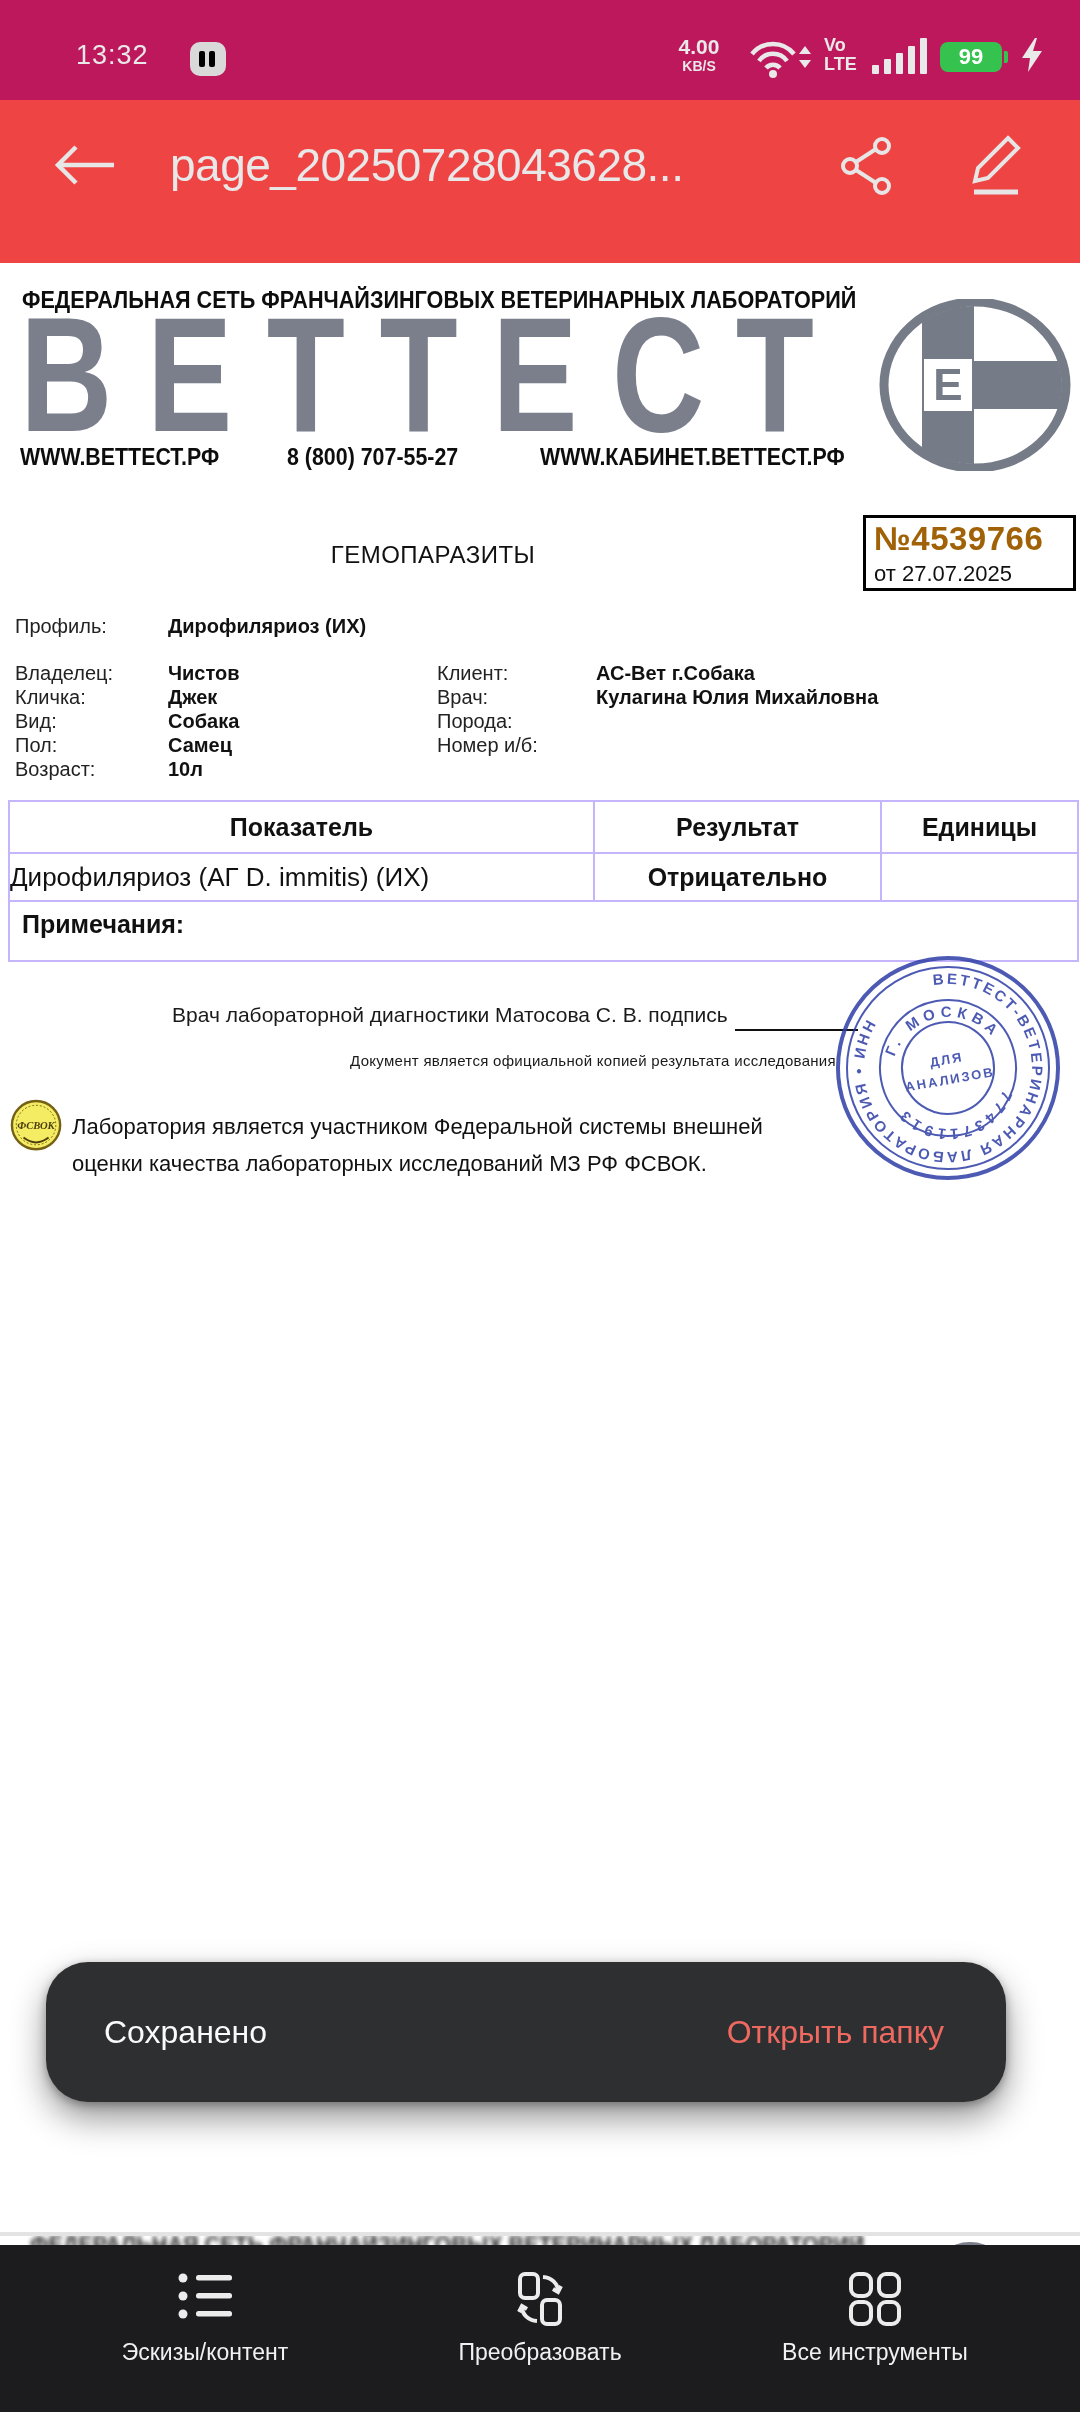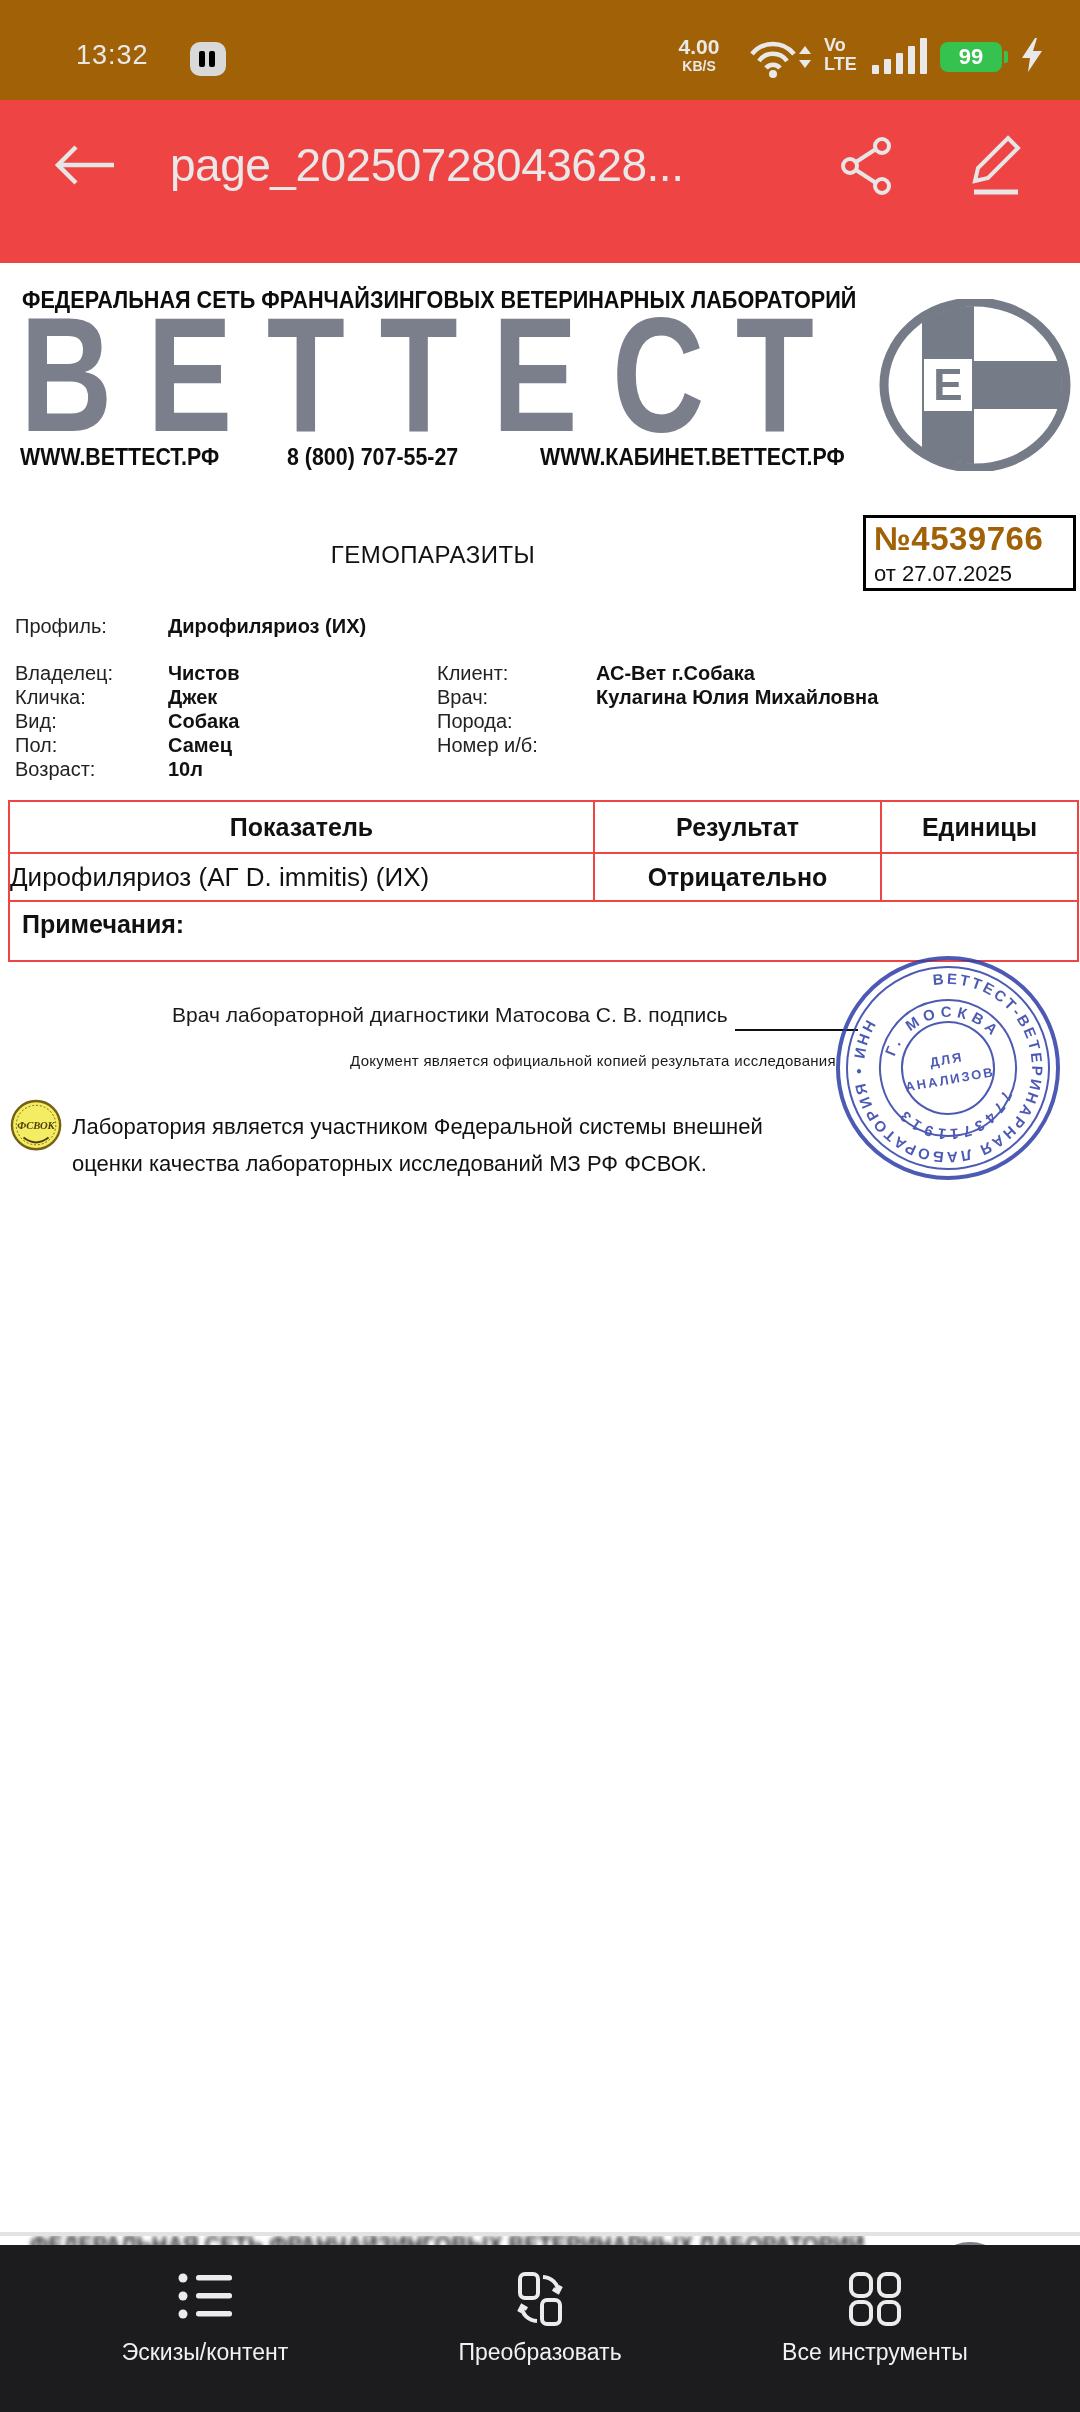--- a/index.html
+++ b/index.html
@@ -1,19 +1,19 @@
 <!DOCTYPE html>
 <html><head>
 <meta charset="utf-8">
 <style>
   html,body{margin:0;padding:0;background:#000;}
   .screen{position:relative;width:1080px;height:2412px;background:#000;overflow:hidden;
           font-family:"Liberation Sans",sans-serif;}
   
-  .status-bar{position:absolute;top:0;left:0;width:1080px;height:100px;background:#a16207;}
+  .status-bar{position:absolute;top:0;left:0;width:1080px;height:100px;background:#be185d;}
   .sb-time{position:absolute;left:76px;top:40px;font-size:27px;color:#e9e9e9;letter-spacing:1px;}
   .sb-appicon{position:absolute;left:188px;top:40px;}
   .sb-speed{position:absolute;left:660px;top:36px;width:78px;text-align:center;color:#e9e9e9;line-height:1;}
   .sb-speed .v{font-size:21px;font-weight:bold;}
   .sb-speed .u{font-size:14px;font-weight:bold;margin-top:2px;}
   .sb-wifi{position:absolute;left:748px;top:38px;}
   .sb-volte{position:absolute;left:824px;top:36px;color:#e9e9e9;line-height:1;text-align:left;}
   .sb-volte .v{font-size:18px;font-weight:bold;}
   .sb-volte .u{font-size:18px;font-weight:bold;margin-top:1px;}
   .sb-bars{position:absolute;left:872px;top:38px;width:64px;height:36px;}
@@ -41,21 +41,21 @@
   .report-title{position:absolute;left:0;top:278px;width:866px;text-align:center;font-size:24px;color:#111;
                 letter-spacing:0.5px;}
   .num-box{position:absolute;left:863px;top:252px;width:199px;height:70px;border:3px solid #000;background:#fff;
            padding-left:8px;box-sizing:content-box;}
   .num-box .no{font-size:33px;font-weight:bold;color:#a16207;margin-top:2px;letter-spacing:0.5px;}
   .num-box .dt{font-size:22px;color:#111;margin-top:3px;}
   .f-lab,.f-val{position:absolute;font-size:20px;white-space:nowrap;color:#222;}
   .f-val{font-weight:bold;color:#111;}
   
   .res-table{position:absolute;left:8px;top:537px;width:1063px;border-collapse:collapse;table-layout:fixed;}
-  .res-table td,.res-table th{border:2px solid #ef4444;background:#fff;font-size:25px;color:#111;padding:0;}
+  .res-table td,.res-table th{border:2px solid #c4b5fd;background:#fff;font-size:25px;color:#111;padding:0;}
   .res-table th{height:50px;font-weight:bold;text-align:center;}
   .res-table .c1{width:583px;} .res-table .c2{width:285px;} .res-table .c3{width:195px;}
   .res-table .cell-name{height:46px;text-align:left;padding-left:0;font-size:26px;}
   .res-table .cell-res{font-weight:bold;text-align:center;}
   .res-table .notes{height:50px;text-align:left;font-weight:bold;padding-left:12px;vertical-align:top;padding-top:8px;}
   .sig-line{position:absolute;left:172px;top:740px;font-size:21px;color:#1a1a1a;white-space:nowrap;}
   .sig-rule{position:absolute;left:735px;top:766px;width:123px;border-top:2px solid #111;}
   .copy-note{position:absolute;left:350px;top:789px;font-size:15px;letter-spacing:0.3px;color:#1a1a1a;white-space:nowrap;}
   .fsvok-badge{position:absolute;left:10px;top:835px;}
   .fsvok-text{position:absolute;left:72px;top:845px;font-size:22px;line-height:37px;color:#111;}
@@ -275,20 +275,24 @@
       </svg>
     </div>
   </div>
 
   <div class="page-gap"></div>
   <div class="page2">
     <div class="blur-line">ФЕДЕРАЛЬНАЯ СЕТЬ ФРАНЧАЙЗИНГОВЫХ ВЕТЕРИНАРНЫХ  ЛАБОРАТОРИЙ</div>
     <div class="logo-stub"></div>
   </div>
 
+  <div class="snackbar">
+    <div class="snack-msg">Сохранено</div>
+    <div class="snack-action">Открыть папку</div>
+  </div>
 
   <div class="toolbar">
     <div class="tb-item tb-0">
       <span class="ic">
         <svg width="54" height="50" viewBox="0 0 54 50">
           <g fill="#ececec">
             <circle cx="5" cy="7" r="4.5"></circle>
               <rect x="18" y="4" width="36" height="5.5" rx="2.5"></rect>
             <circle cx="5" cy="25" r="4.5"></circle>
               <rect x="18" y="22" width="36" height="5.5" rx="2.5"></rect>

